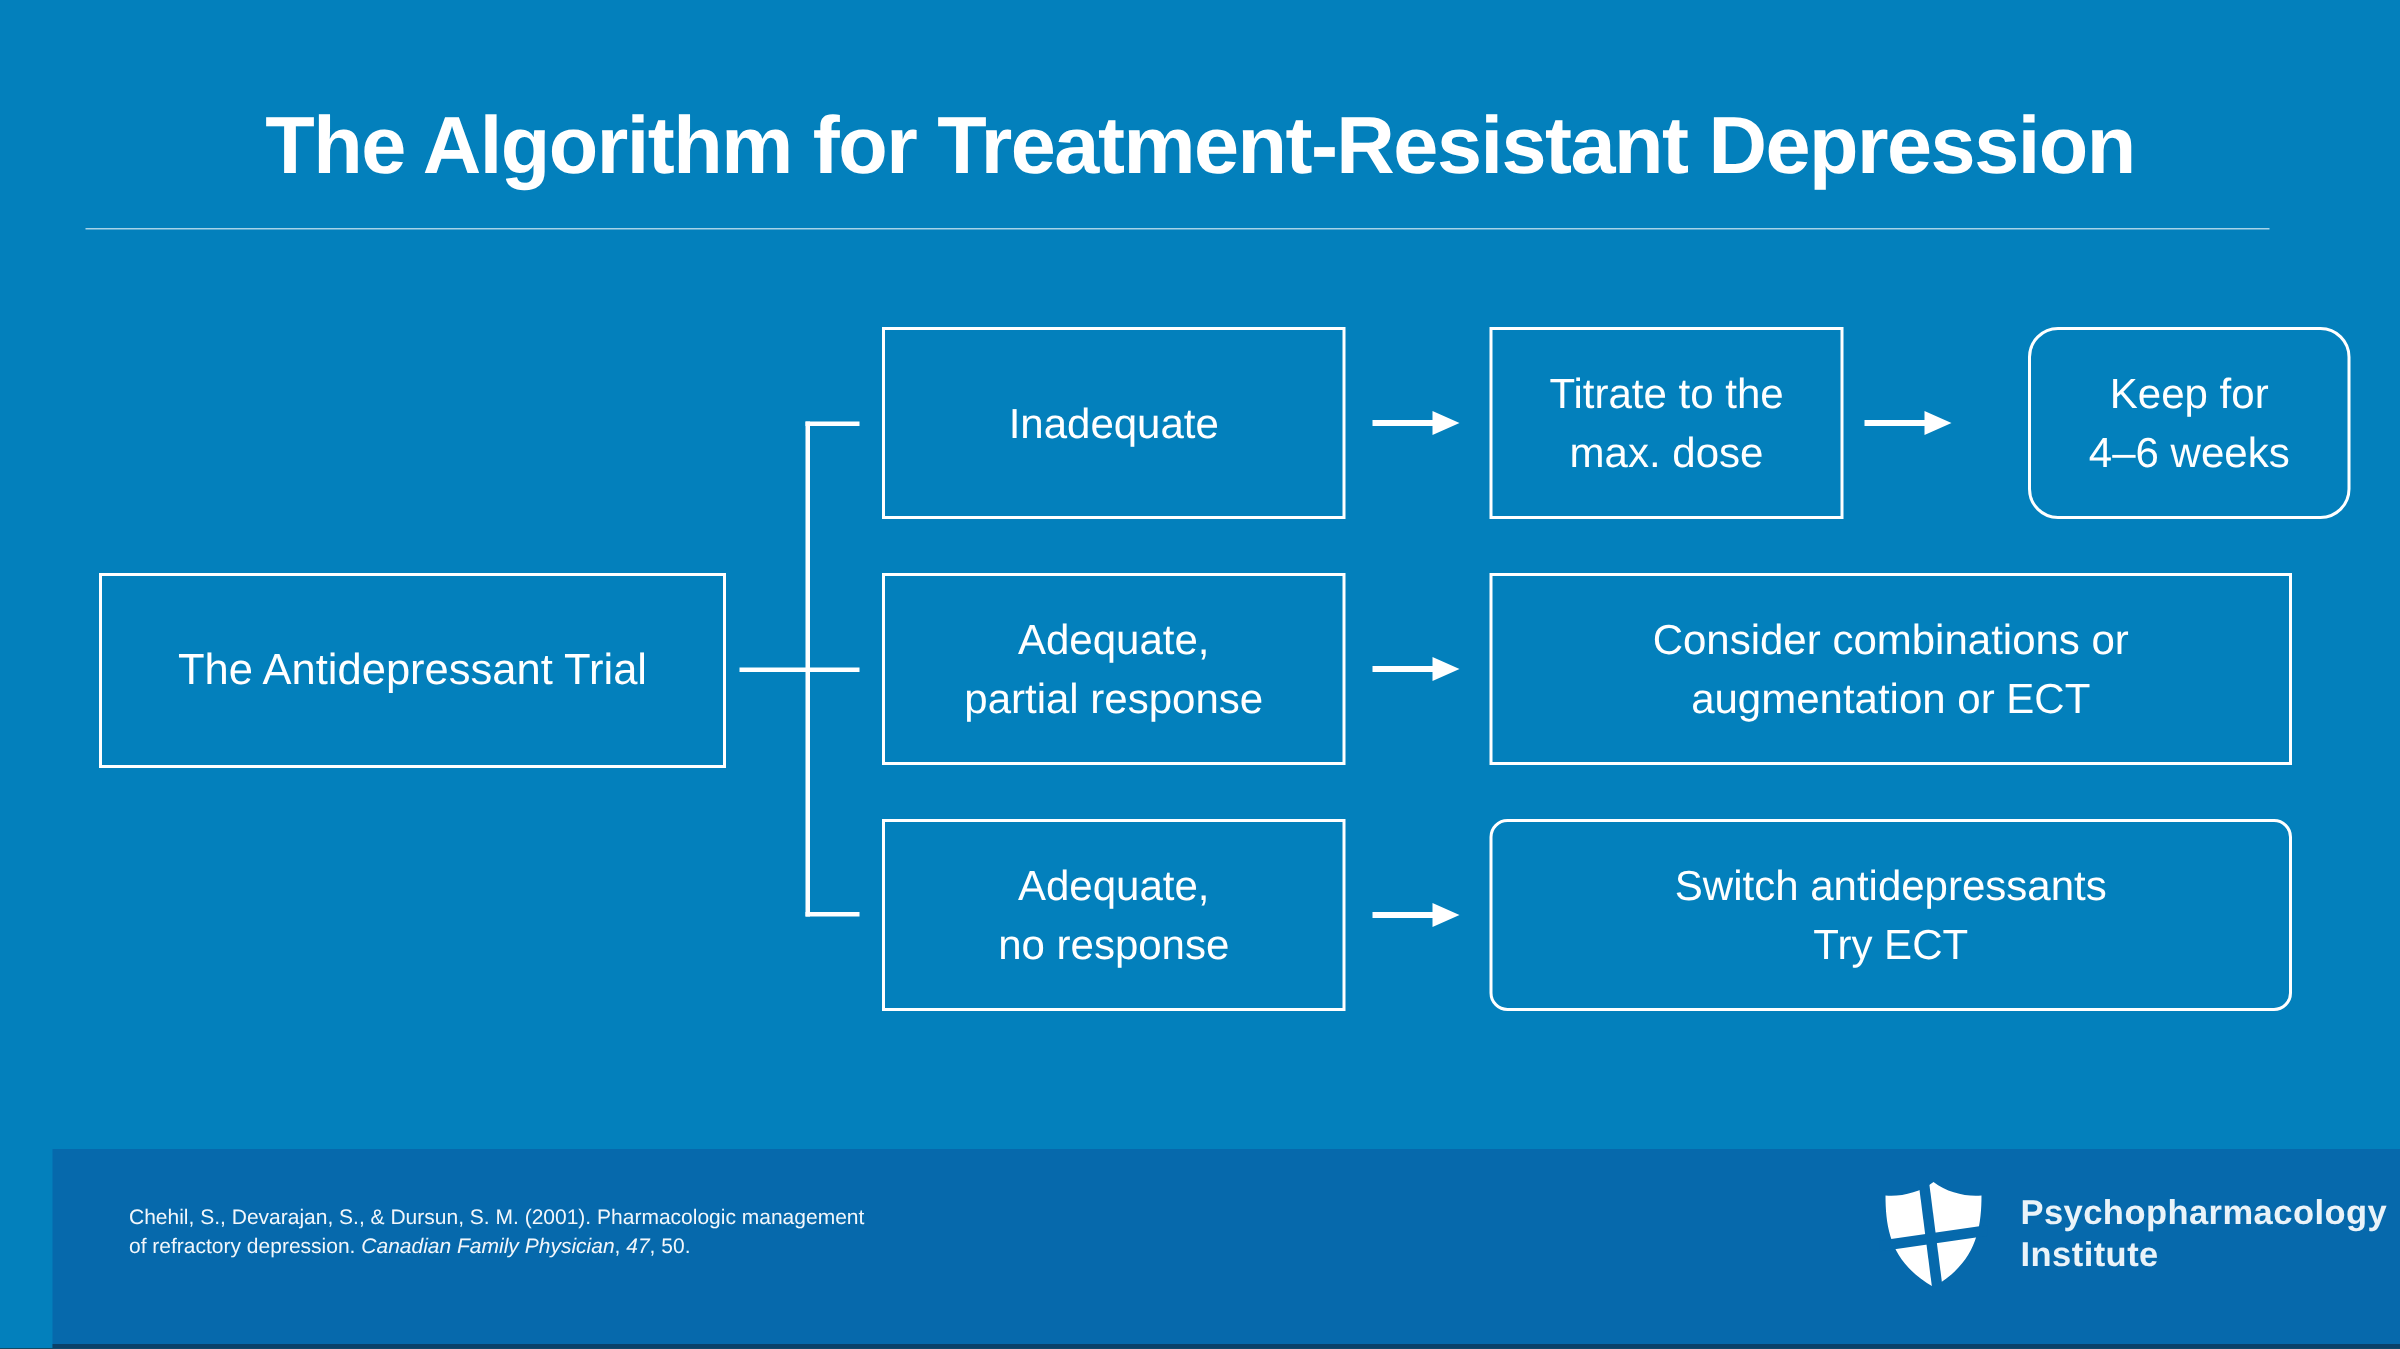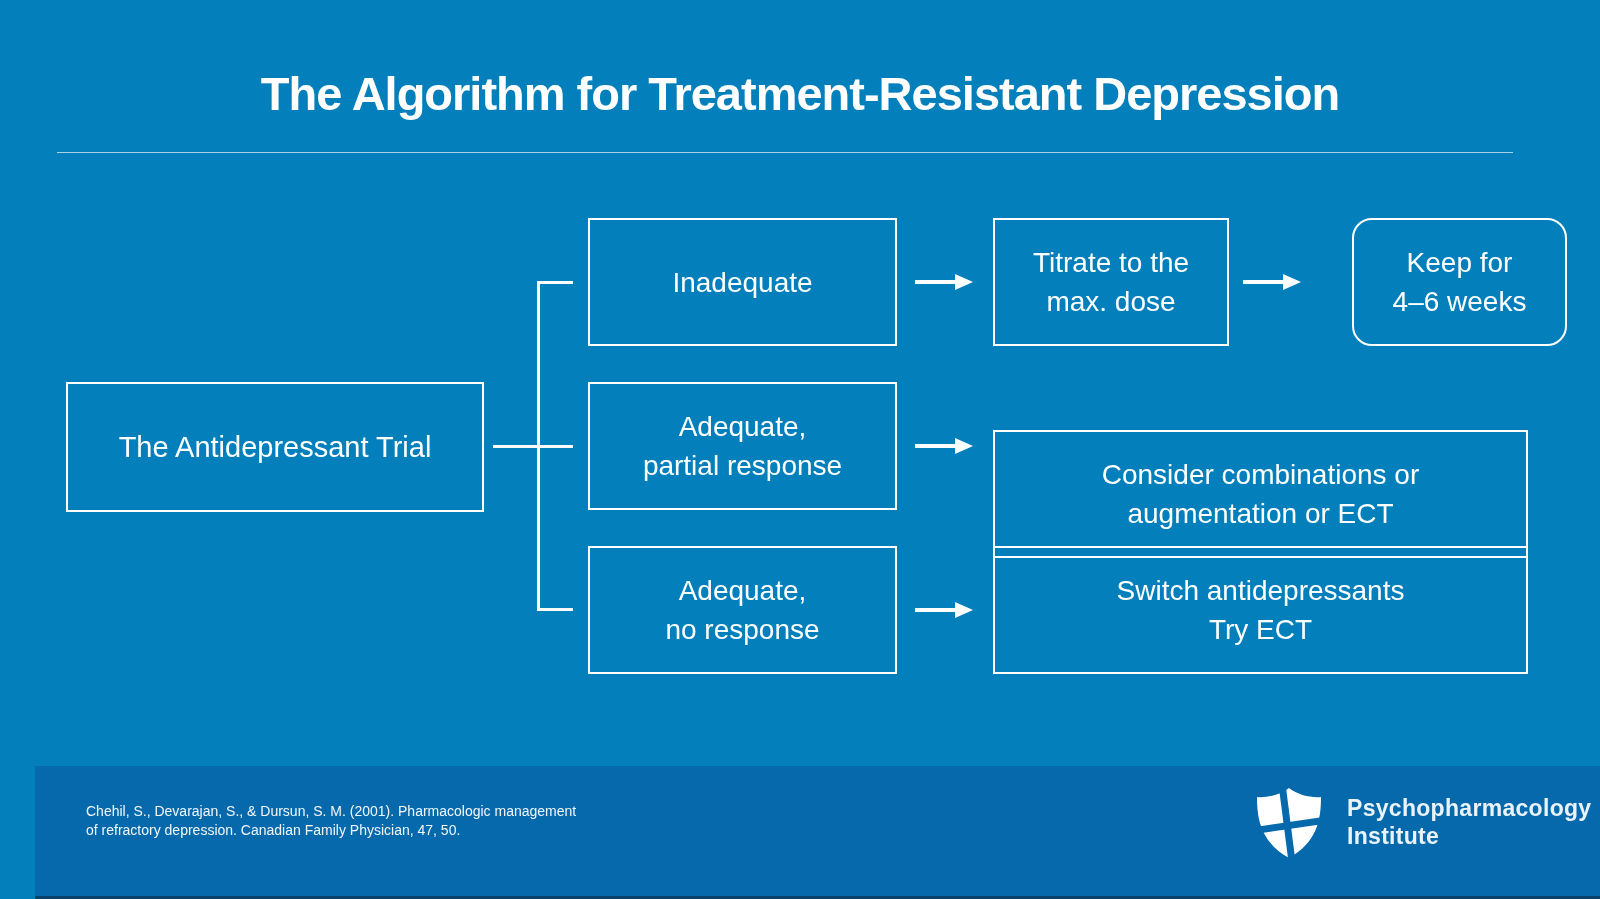--- a/index.html
+++ b/index.html
@@ -12,21 +12,21 @@
   .stage{
     position:relative;width:1600px;height:899px;overflow:hidden;
     background:var(--bg-main);
     font-family:"Liberation Sans","DejaVu Sans",sans-serif;
     color:var(--white);
   }
   
   .title{
     position:absolute;left:0;top:66px;width:100%;
     text-align:center;
-    font-size:47px;font-weight:bold;letter-spacing:-1px;
+    font-size:54px;font-weight:bold;letter-spacing:-1px;
     color:var(--white);
   }
   .title-rule{
     position:absolute;left:57px;top:152px;width:1456px;height:1px;
     background:rgba(255,255,255,0.65);
   }
   
   .fbox{
     position:absolute;
     border:2px solid var(--white);
@@ -35,22 +35,22 @@
     font-size:28px;line-height:39px;
     color:var(--white);
     box-sizing:border-box;
   }
   .root-box   {left:66px;  top:382px; width:418px; height:130px; font-size:29px;}
   .b1-box     {left:588px; top:218px; width:309px; height:128px;}
   .b2-box     {left:588px; top:382px; width:309px; height:128px;}
   .b3-box     {left:588px; top:546px; width:309px; height:128px;}
   .o1a-box    {left:993px; top:218px; width:236px; height:128px;}
   .o1b-box    {left:1352px;top:218px; width:215px; height:128px;border-radius:20px;}
-  .o2-box     {left:993px; top:382px; width:535px; height:128px;margin-top:48px;}
-  .o3-box     {left:993px; top:546px; width:535px; height:128px;}
+  .o2-box     {left:993px; top:382px; width:535px; height:128px;}
+  .o3-box     {left:993px; top:546px; width:535px; height:128px;border-radius:12px;}
   
   .cline{position:absolute;background:var(--white);}
   .c-root   {left:493px;top:445px;width:80px;height:3px;}
   .c-vert   {left:537px;top:281px;width:3px;height:330px;}
   .c-top    {left:537px;top:281px;width:36px;height:3px;}
   .c-bottom {left:537px;top:608px;width:36px;height:3px;}
   
   .arrow{position:absolute;width:58px;height:16px;}
   .arrow .shaft{position:absolute;left:0;top:6px;width:42px;height:4px;background:var(--white);}
   .arrow .head{
@@ -66,21 +66,21 @@
   .footer{
     position:absolute;left:0;top:766px;width:100%;height:133px;
     background:var(--bg-footer);
     margin-left:35px;
   }
   .bottom-edge{position:absolute;left:0;bottom:0;width:100%;height:3px;background:var(--bottom-edge);opacity:.85;}
   .citation{
     position:absolute;left:51px;top:36px;
     font-size:14px;line-height:19px;color:#F2F7FB;
   }
-  .citation .it{}
+  .citation .it{font-style:italic;}
   .logo{position:absolute;left:1218px;top:20px;display:flex;align-items:flex-start;}
   .logo-shield{width:72px;height:74px;display:block;}
   .logo-text{
     margin-left:22px;margin-top:8px;
     font-size:23px;line-height:28px;font-weight:700;color:#EAF3F9;
     letter-spacing:.3px;
   }
 </style>
 </head>
 <body>

